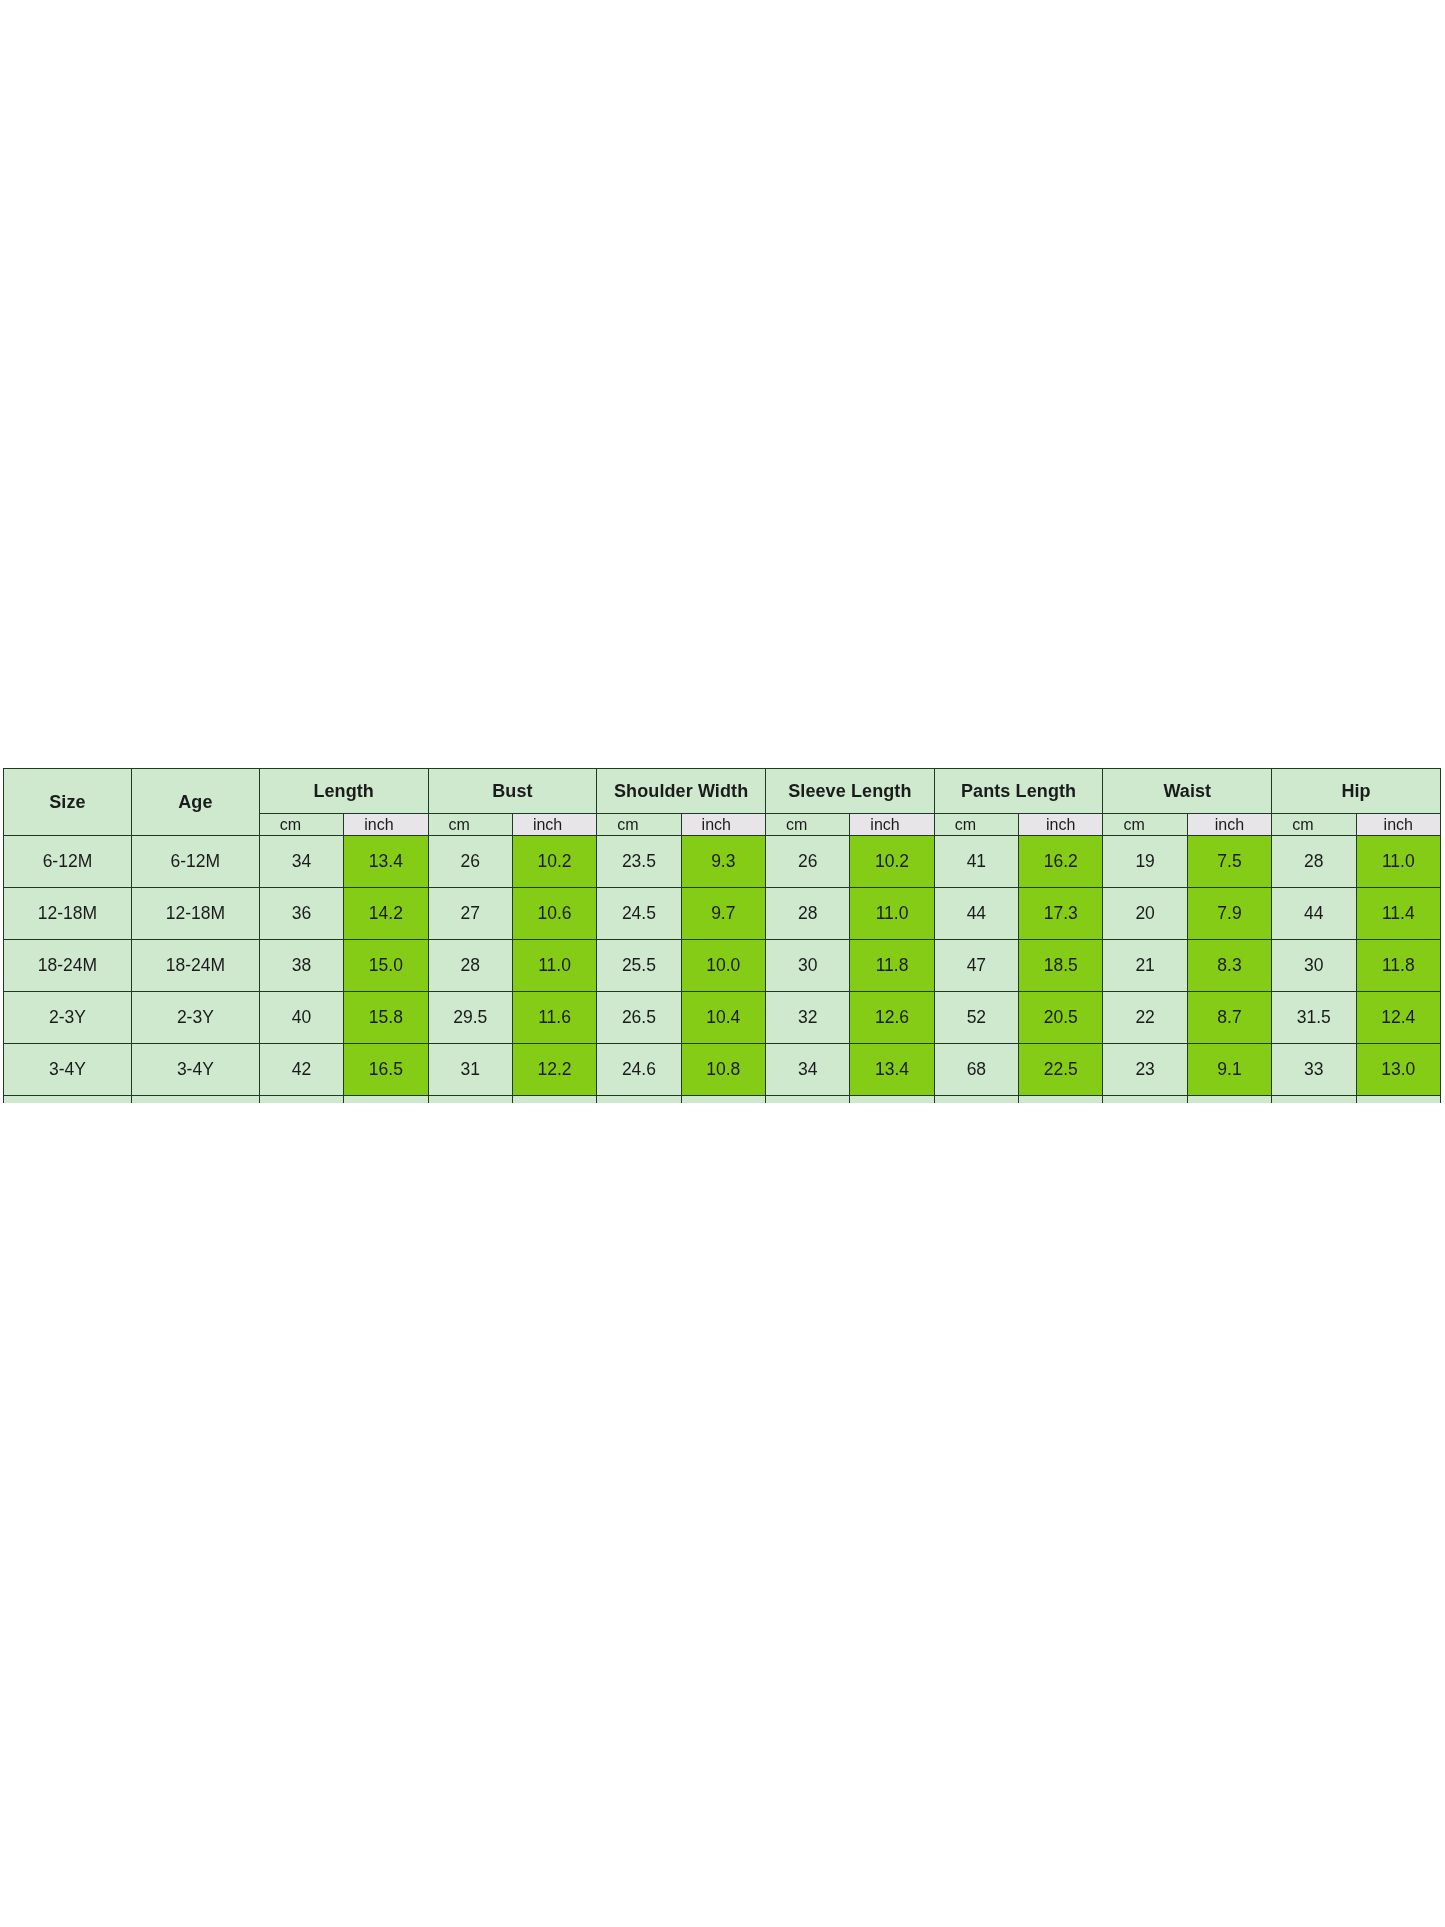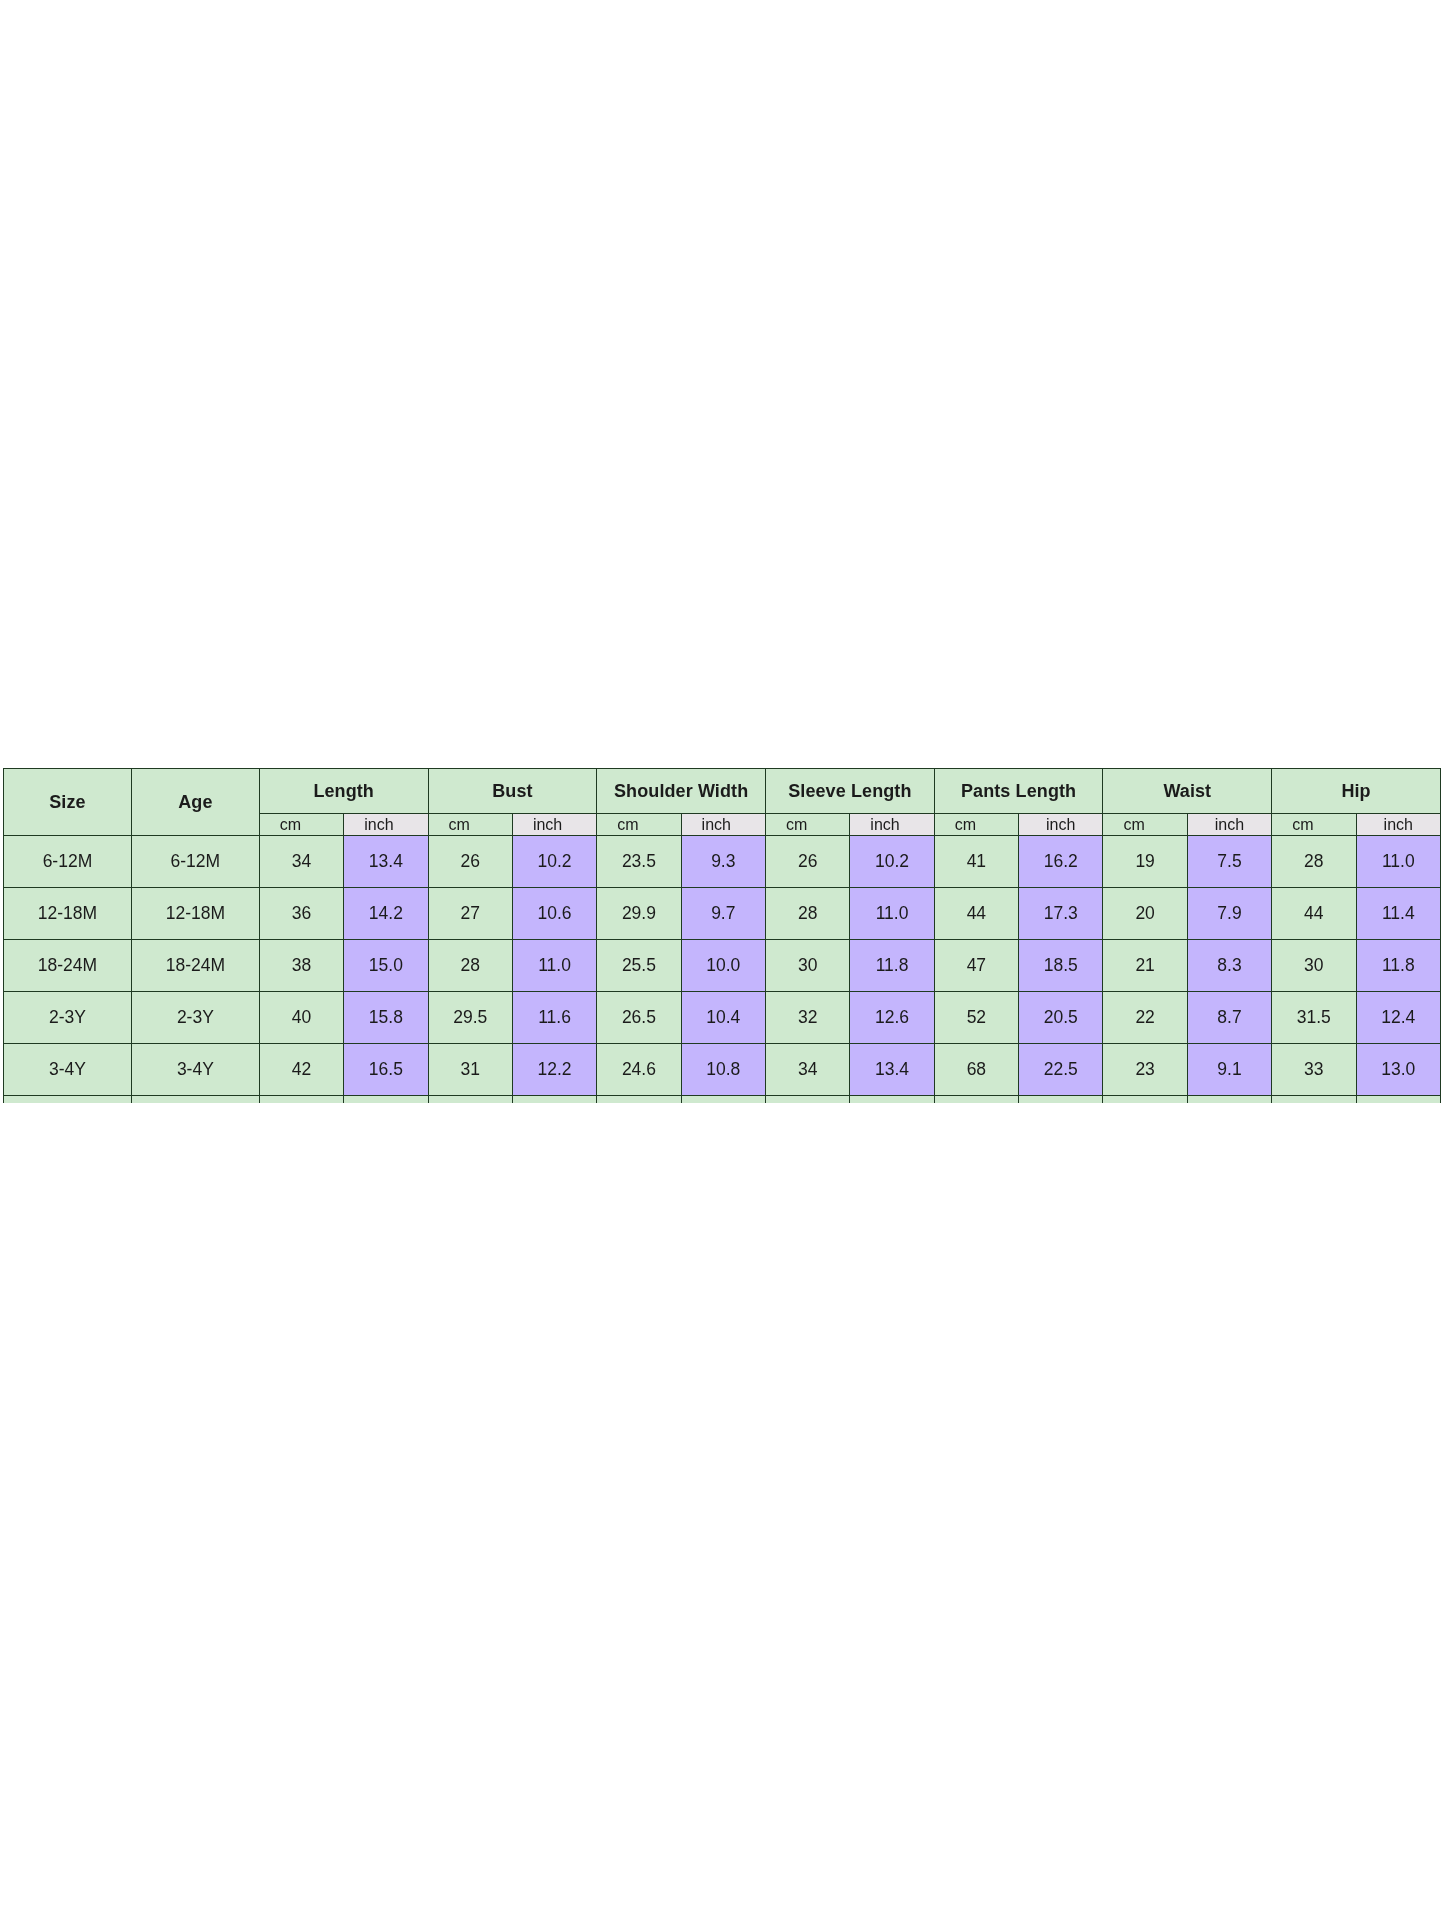--- a/index.html
+++ b/index.html
@@ -72,21 +72,21 @@
     text-align: center;
     padding-left: 0;
   }
 
   
   tr.data-row td {
     height: 51px;
     font-size: 17.5px;
   }
   tr.data-row td.inch-cell {
-    background: #c4b5fd;
+    background: #84cc16;
   }
 
   
   tr.sliver-row td {
     height: 7px;
     border-bottom: none;
     border-top: 1.6px solid #1f3a22;
     font-size: 0;
     line-height: 0;
   }
@@ -167,21 +167,21 @@
         <td>28</td>
         <td class="inch-cell">11.0</td>
       </tr>
       <tr class="data-row">
         <td>12-18M</td>
         <td>12-18M</td>
         <td>36</td>
         <td class="inch-cell">14.2</td>
         <td>27</td>
         <td class="inch-cell">10.6</td>
-        <td>29.9</td>
+        <td>24.5</td>
         <td class="inch-cell">9.7</td>
         <td>28</td>
         <td class="inch-cell">11.0</td>
         <td>44</td>
         <td class="inch-cell">17.3</td>
         <td>20</td>
         <td class="inch-cell">7.9</td>
         <td>44</td>
         <td class="inch-cell">11.4</td>
       </tr>

